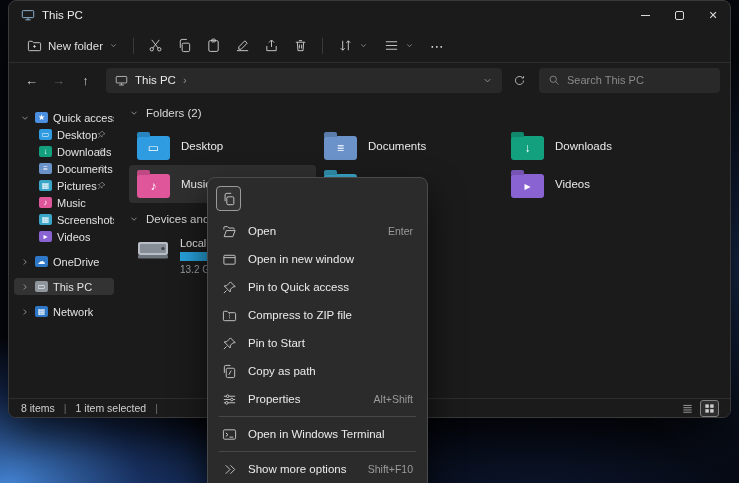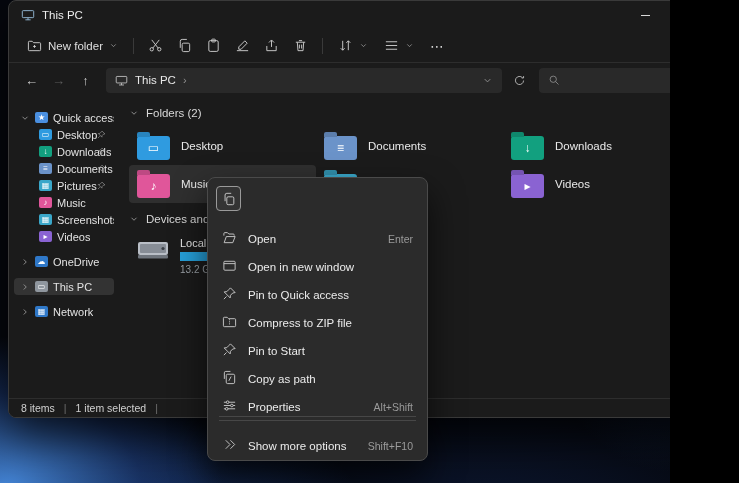--- a/index.html
+++ b/index.html
@@ -1,18 +1,18 @@
 <!DOCTYPE html>
 <html><head>
 <meta charset="utf-8">
 <style>
   * { margin:0; padding:0; box-sizing:border-box; }
   html,body { background:#000; }
   body { font-family:"Liberation Sans","DejaVu Sans",sans-serif; }
-  .screen { position:relative; width:670px; height:483px; overflow:hidden;
+  .screen { position:relative; width:739px; height:483px; overflow:hidden;
     background:
       radial-gradient(300px 210px at 1% 101%, rgba(72,140,225,.95), rgba(34,70,140,.5) 45%, rgba(0,0,0,0) 72%),
       radial-gradient(280px 190px at 28% 110%, rgba(40,86,170,.55), rgba(0,0,0,0) 65%),
       radial-gradient(230px 320px at 101% 55%, rgba(46,88,160,.4), rgba(0,0,0,0) 65%),
       radial-gradient(430px 210px at 72% 112%, rgba(28,56,120,.4), rgba(0,0,0,0) 70%),
       #05070d;
   }
   svg { display:block; }
   .ic { color:#cdcdcd; }
 
@@ -93,21 +93,21 @@
   .sv-btn { width:17px; height:15px; display:flex; align-items:center; justify-content:center; color:#cfcfcf; border-radius:2px; }
   .sv-btn svg { width:11px; height:11px; }
   .sv-btn.active { outline:1px solid #808080; background:#2e2e2e; }
 
   
   .cmenu { position:absolute; left:207px; top:177px; width:221px; background:#2b2b2b; border:1px solid #4a4a4a;
     border-radius:8px; box-shadow:0 16px 34px rgba(0,0,0,.65); padding:5px 5px 8px; z-index:60; }
   .cmenu-iconrow { display:flex; padding:3px 3px 6px; }
   .cm-ibtn { width:25px; height:25px; border:1px solid #9a9a9a; border-radius:4px; display:flex; align-items:center; justify-content:center; color:#d5d5d5; background:#343434; }
   .cm-ibtn svg { width:14px; height:14px; }
-  .cm-item { height:28px; display:flex; align-items:flex-end; gap:11px; padding:0 9px; border-radius:4px; font-size:11.5px; color:#ebebeb; }
+  .cm-item { height:28px; display:flex; align-items:center; gap:11px; padding:0 9px; border-radius:4px; font-size:11.5px; color:#ebebeb; }
   .cm-item svg { width:15px; height:15px; color:#c9c9c9; flex-shrink:0; }
   .cm-short { margin-left:auto; font-size:10.5px; color:#9b9b9b; }
   .cm-item.sep { height:1px; background:#474747; margin:3px 6px; padding:0; border-radius:0; }
 </style>
 </head>
 <body>
 
 <svg width="0" height="0" style="position:absolute">
   <defs>
     <g fill="none" stroke="currentColor" stroke-width="1.2" stroke-linecap="round" stroke-linejoin="round">
@@ -304,20 +304,21 @@
       </div>
       <div class="refresh-btn">
           <svg style="width:13px;height:13px">
             <use href="#i-refresh"></use>
           </svg>
         </div>
       <div class="search-box">
         <svg>
             <use href="#i-search"></use>
           </svg>
+        <input placeholder="Search This PC" style="">
       </div>
     </div>
 
     <div class="body-area">
 
       <div class="sidebar">
         <div class="sb-row root">
             <svg class="sb-chev">
               <use href="#i-chev-down"></use>
             </svg>
@@ -570,20 +571,27 @@
           <use href="#i-props"></use>
         </svg>
         <span>Properties</span>
         <span class="cm-short">Alt+Shift</span>
       </div>
       <div class="cm-item sep">
         
         
         
       </div>
+      <div class="cm-item">
+        <svg>
+          <use href="#i-terminal"></use>
+        </svg>
+        <span>Open in Windows Terminal</span>
+        <span class="cm-short"></span>
+      </div>
       <div class="cm-item sep">
         
         
         
       </div>
       <div class="cm-item">
         <svg>
           <use href="#i-more"></use>
         </svg>
         <span>Show more options</span>

